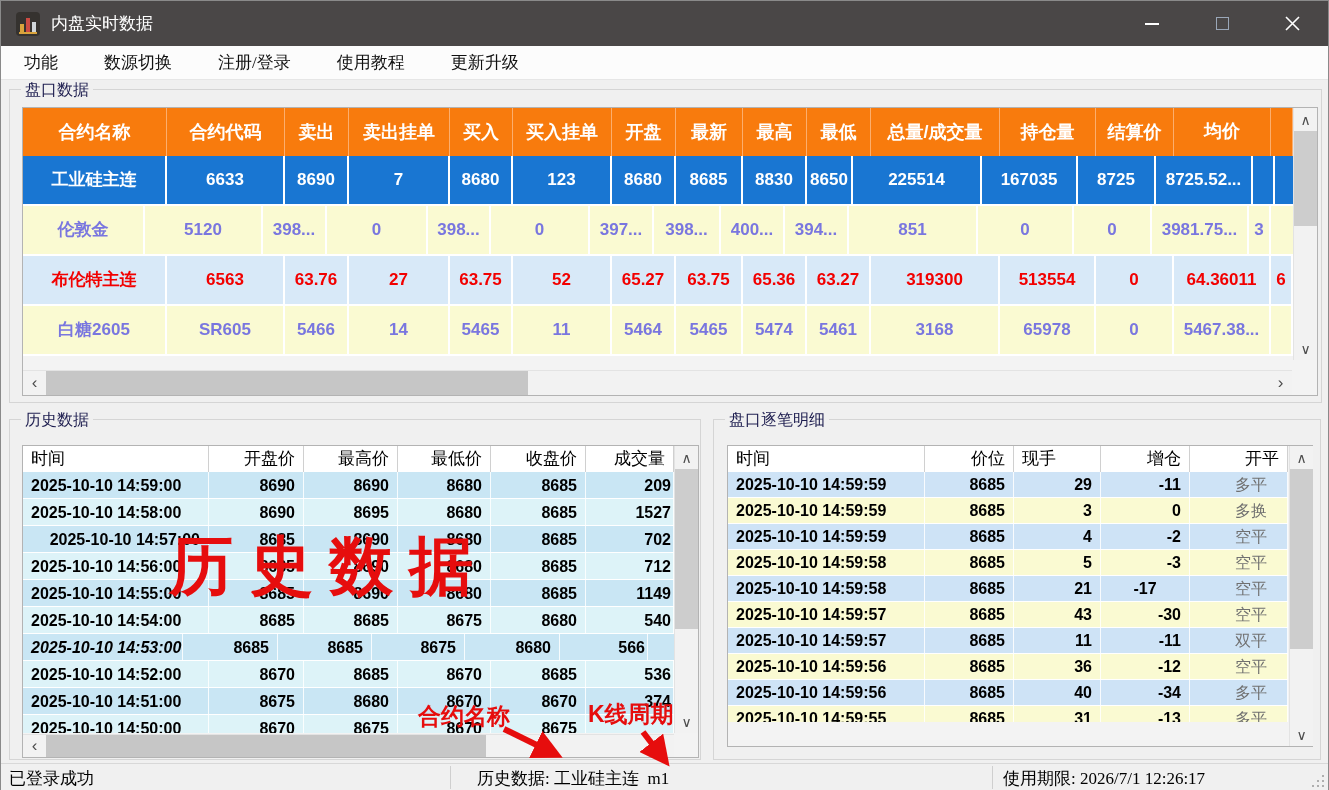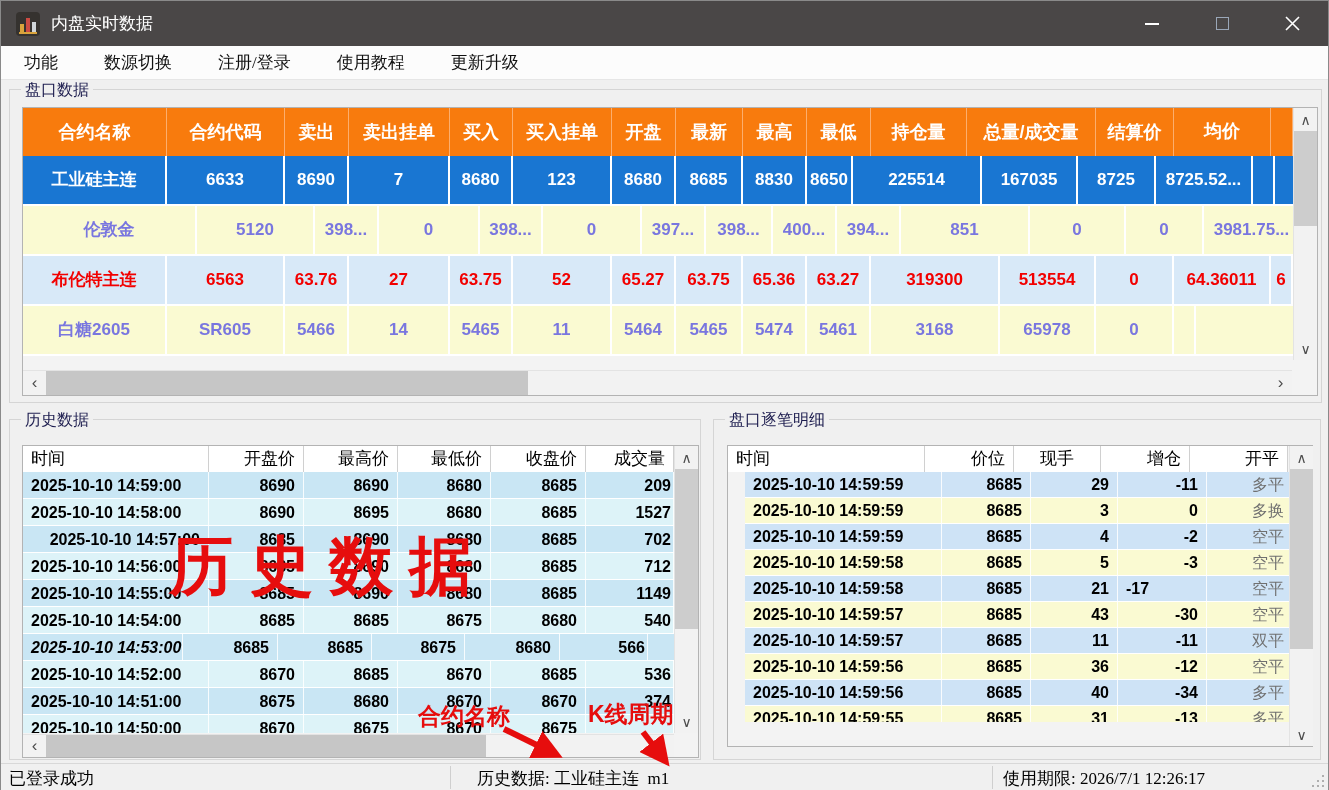--- a/index.html
+++ b/index.html
@@ -111,22 +111,22 @@
       <div class="cell q-head" style="width: 144px;">合约名称</div>
       <div class="cell q-head" style="width: 118px;">合约代码</div>
       <div class="cell q-head" style="width: 64px;">卖出</div>
       <div class="cell q-head" style="width: 101px;">卖出挂单</div>
       <div class="cell q-head" style="width: 63px;">买入</div>
       <div class="cell q-head" style="width: 99px;">买入挂单</div>
       <div class="cell q-head" style="width: 64px;">开盘</div>
       <div class="cell q-head" style="width: 67px;">最新</div>
       <div class="cell q-head" style="width: 64px;">最高</div>
       <div class="cell q-head" style="width: 64px;">最低</div>
+      <div class="cell q-head" style="width: 129px;">总量/成交量</div>
       <div class="cell q-head" style="width: 96px;">持仓量</div>
-      <div class="cell q-head" style="width: 129px;">总量/成交量</div>
       <div class="cell q-head" style="width: 78px;">结算价</div>
       <div class="cell q-head" style="width: 97px; font-family: Liberation Mono, monospace;">均价</div>
       <div class="cell q-head" style="width: 22px;"></div>
     </div>
   <div class="layer" id="quote-body" style="left:22px;top:155px;width:1270px;height:200px;overflow:hidden">
       <div class="grid-row q-row q-selected">
         <div class="cell q-cell" style="width: 144px;">工业硅主连</div>
         <div class="cell q-cell" style="width: 118px;">6633</div>
         <div class="cell q-cell" style="width: 64px;">8690</div>
         <div class="cell q-cell" style="width: 101px;">7</div>
@@ -136,21 +136,21 @@
         <div class="cell q-cell" style="width: 67px;">8685</div>
         <div class="cell q-cell" style="width: 64px;">8830</div>
         <div class="cell q-cell" style="width: 46px;">8650</div>
         <div class="cell q-cell" style="width: 129px;">225514</div>
         <div class="cell q-cell" style="width: 96px;">167035</div>
         <div class="cell q-cell" style="width: 78px;">8725</div>
         <div class="cell q-cell" style="width: 97px;">8725.52...</div>
         <div class="cell q-cell" style="width: 22px;"></div>
       </div>
       <div class="grid-row q-row q-cream">
-        <div class="cell q-cell" style="width: 174px;">伦敦金</div>
+        <div class="cell q-cell" style="width: 122px;">伦敦金</div>
         <div class="cell q-cell" style="width: 118px;">5120</div>
         <div class="cell q-cell" style="width: 64px;">398...</div>
         <div class="cell q-cell" style="width: 101px;">0</div>
         <div class="cell q-cell" style="width: 63px;">398...</div>
         <div class="cell q-cell" style="width: 99px;">0</div>
         <div class="cell q-cell" style="width: 64px;">397...</div>
         <div class="cell q-cell" style="width: 67px;">398...</div>
         <div class="cell q-cell" style="width: 64px;">400...</div>
         <div class="cell q-cell" style="width: 64px;">394...</div>
         <div class="cell q-cell" style="width: 129px;">851</div>
@@ -183,20 +183,21 @@
         <div class="cell q-cell" style="width: 101px;">14</div>
         <div class="cell q-cell" style="width: 63px;">5465</div>
         <div class="cell q-cell" style="width: 99px;">11</div>
         <div class="cell q-cell" style="width: 64px;">5464</div>
         <div class="cell q-cell" style="width: 67px;">5465</div>
         <div class="cell q-cell" style="width: 64px;">5474</div>
         <div class="cell q-cell" style="width: 64px;">5461</div>
         <div class="cell q-cell" style="width: 129px;">3168</div>
         <div class="cell q-cell" style="width: 96px;">65978</div>
         <div class="cell q-cell" style="width: 78px;">0</div>
+        <div class="cell q-cell" style="width: 97px;">5467.38...</div>
         <div class="cell q-cell" style="width: 22px;"></div>
       </div>
     </div>
   <div class="vscroll" id="quote-vscroll" style="left:1292px;top:107px;width:24px;height:252px">
       <div class="sb-btn">∧</div>
       <div class="sb-thumb-v" style="height:95px"></div>
       <div class="sb-track"></div>
       <div class="sb-btn">∨</div>
     </div>
   <div class="hscroll" id="quote-hscroll" style="left:22px;top:369px;width:1269px;height:25px">
@@ -313,25 +314,25 @@
       <div class="sb-btn" style="font-size:17px">›</div>
     </div>
 
   <div class="groupbox" style="left:712px;top:418px;width:608px;height:341px">
     <span class="gb-title">盘口逐笔明细</span>
   </div>
   <div class="tile" style="left:726px;top:444px;width:586px;height:302px"></div>
   <div class="layer grid-head" id="tick-head" style="left:727px;top:445px;width:560px;height:26px">
       <div class="cell lv-head" style="width: 197px; text-align: left;">时间</div>
       <div class="cell lv-head" style="width: 89px; text-align: right;">价位</div>
-      <div class="cell lv-head" style="width: 87px; text-align: center;">现手</div>
+      <div class="cell lv-head" style="width: 87px; text-align: left;">现手</div>
       <div class="cell lv-head" style="width: 89px; text-align: right;">增仓</div>
       <div class="cell lv-head" style="width: 98px; text-align: right;">开平</div>
     </div>
-  <div class="layer" id="tick-body" style="left:744px;top:471px;width:560px;height:250px;overflow:hidden">
+  <div class="layer" id="tick-body" style="left:727px;top:471px;width:560px;height:250px;overflow:hidden">
       <div class="grid-row t-row t-odd">
         <div class="cell lv-cell" style="width: 197px; text-align: left;">2025-10-10 14:59:59</div>
         <div class="cell lv-cell" style="width: 89px; text-align: right;">8685</div>
         <div class="cell lv-cell" style="width: 87px; text-align: right;">29</div>
         <div class="cell lv-cell" style="width: 89px; text-align: right;">-11</div>
         <div class="cell lv-cell oc-cell" style="width: 98px; text-align: right;">多平</div>
       </div>
       <div class="grid-row t-row t-even">
         <div class="cell lv-cell" style="width: 197px; text-align: left;">2025-10-10 14:59:59</div>
         <div class="cell lv-cell" style="width: 89px; text-align: right;">8685</div>
@@ -350,21 +351,21 @@
         <div class="cell lv-cell" style="width: 197px; text-align: left;">2025-10-10 14:59:58</div>
         <div class="cell lv-cell" style="width: 89px; text-align: right;">8685</div>
         <div class="cell lv-cell" style="width: 87px; text-align: right;">5</div>
         <div class="cell lv-cell" style="width: 89px; text-align: right;">-3</div>
         <div class="cell lv-cell oc-cell" style="width: 98px; text-align: right;">空平</div>
       </div>
       <div class="grid-row t-row t-odd">
         <div class="cell lv-cell" style="width: 197px; text-align: left;">2025-10-10 14:59:58</div>
         <div class="cell lv-cell" style="width: 89px; text-align: right;">8685</div>
         <div class="cell lv-cell" style="width: 87px; text-align: right;">21</div>
-        <div class="cell lv-cell" style="width: 89px; text-align: left;">-17</div>
+        <div class="cell lv-cell" style="width: 89px; text-align: center;">-17</div>
         <div class="cell lv-cell oc-cell" style="width: 98px; text-align: right;">空平</div>
       </div>
       <div class="grid-row t-row t-even">
         <div class="cell lv-cell" style="width: 197px; text-align: left;">2025-10-10 14:59:57</div>
         <div class="cell lv-cell" style="width: 89px; text-align: right;">8685</div>
         <div class="cell lv-cell" style="width: 87px; text-align: right;">43</div>
         <div class="cell lv-cell" style="width: 89px; text-align: right;">-30</div>
         <div class="cell lv-cell oc-cell" style="width: 98px; text-align: right;">空平</div>
       </div>
       <div class="grid-row t-row t-odd">

